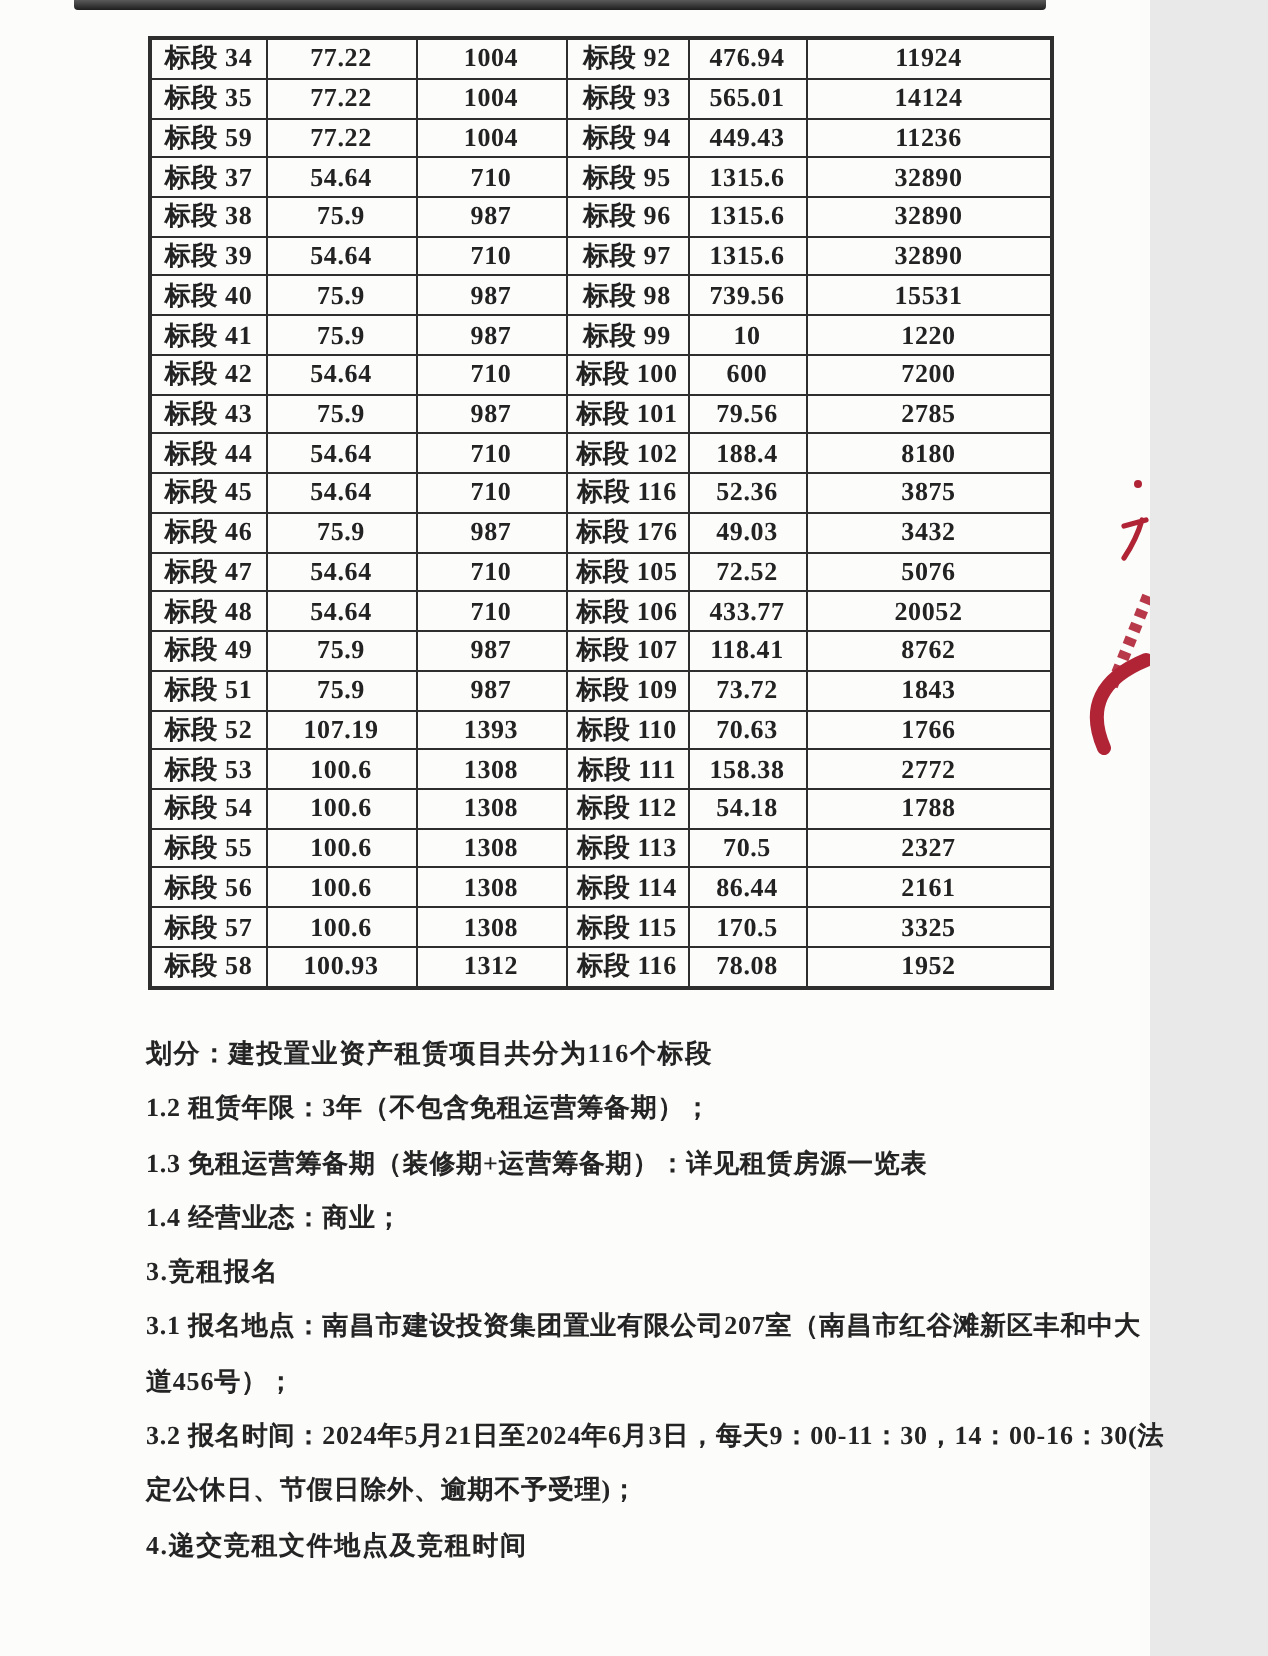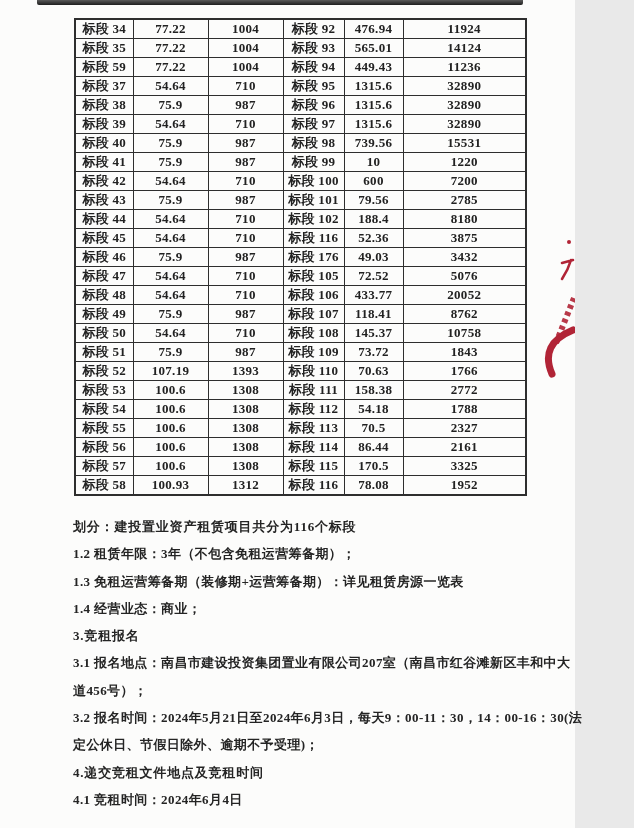--- a/index.html
+++ b/index.html
@@ -216,28 +216,20 @@
         </tr>
         <tr>
           <td>标段 49</td>
           <td>75.9</td>
           <td>987</td>
           <td>标段 107</td>
           <td>118.41</td>
           <td>8762</td>
         </tr>
         <tr>
-          <td>标段 50</td>
-          <td>54.64</td>
-          <td>710</td>
-          <td>标段 108</td>
-          <td>145.37</td>
-          <td>10758</td>
-        </tr>
-        <tr>
           <td>标段 51</td>
           <td>75.9</td>
           <td>987</td>
           <td>标段 109</td>
           <td>73.72</td>
           <td>1843</td>
         </tr>
         <tr>
           <td>标段 52</td>
           <td>107.19</td>
@@ -301,21 +293,20 @@
       <div class="line bold">划分：建投置业资产租赁项目共分为116个标段</div>
       <div class="line">1.2 租赁年限：3年（不包含免租运营筹备期）；</div>
       <div class="line">1.3 免租运营筹备期（装修期+运营筹备期）：详见租赁房源一览表</div>
       <div class="line">1.4 经营业态：商业；</div>
       <div class="line bold">3.竞租报名</div>
       <div class="line">3.1 报名地点：南昌市建设投资集团置业有限公司207室（南昌市红谷滩新区丰和中大</div>
       <div class="line">道456号）；</div>
       <div class="line">3.2 报名时间：2024年5月21日至2024年6月3日，每天9：00-11：30，14：00-16：30(法</div>
       <div class="line">定公休日、节假日除外、逾期不予受理)；</div>
       <div class="line bold">4.递交竞租文件地点及竞租时间</div>
-      <div class="line">4.1 竞租时间：2024年6月4日</div>
     </div>
 
   <svg class="seal" viewBox="0 0 40 150">
     <circle cx="34" cy="12" r="2" fill="#b12436"></circle>
     <path d="M 27 33 L 38 30 M 36 30 C 34 37 31 43 27 49" fill="none" stroke="#b12436" stroke-width="2.6" stroke-linecap="round"></path>
     <line x1="39" y1="68" x2="21" y2="113" stroke="#b12436" stroke-width="6" stroke-dasharray="4 3.5" opacity="0.9"></line>
     <path d="M 38 100 Q 4 114 17 144" fill="none" stroke="#b12436" stroke-width="7" stroke-linecap="round"></path>
   </svg>
 
 </div>

